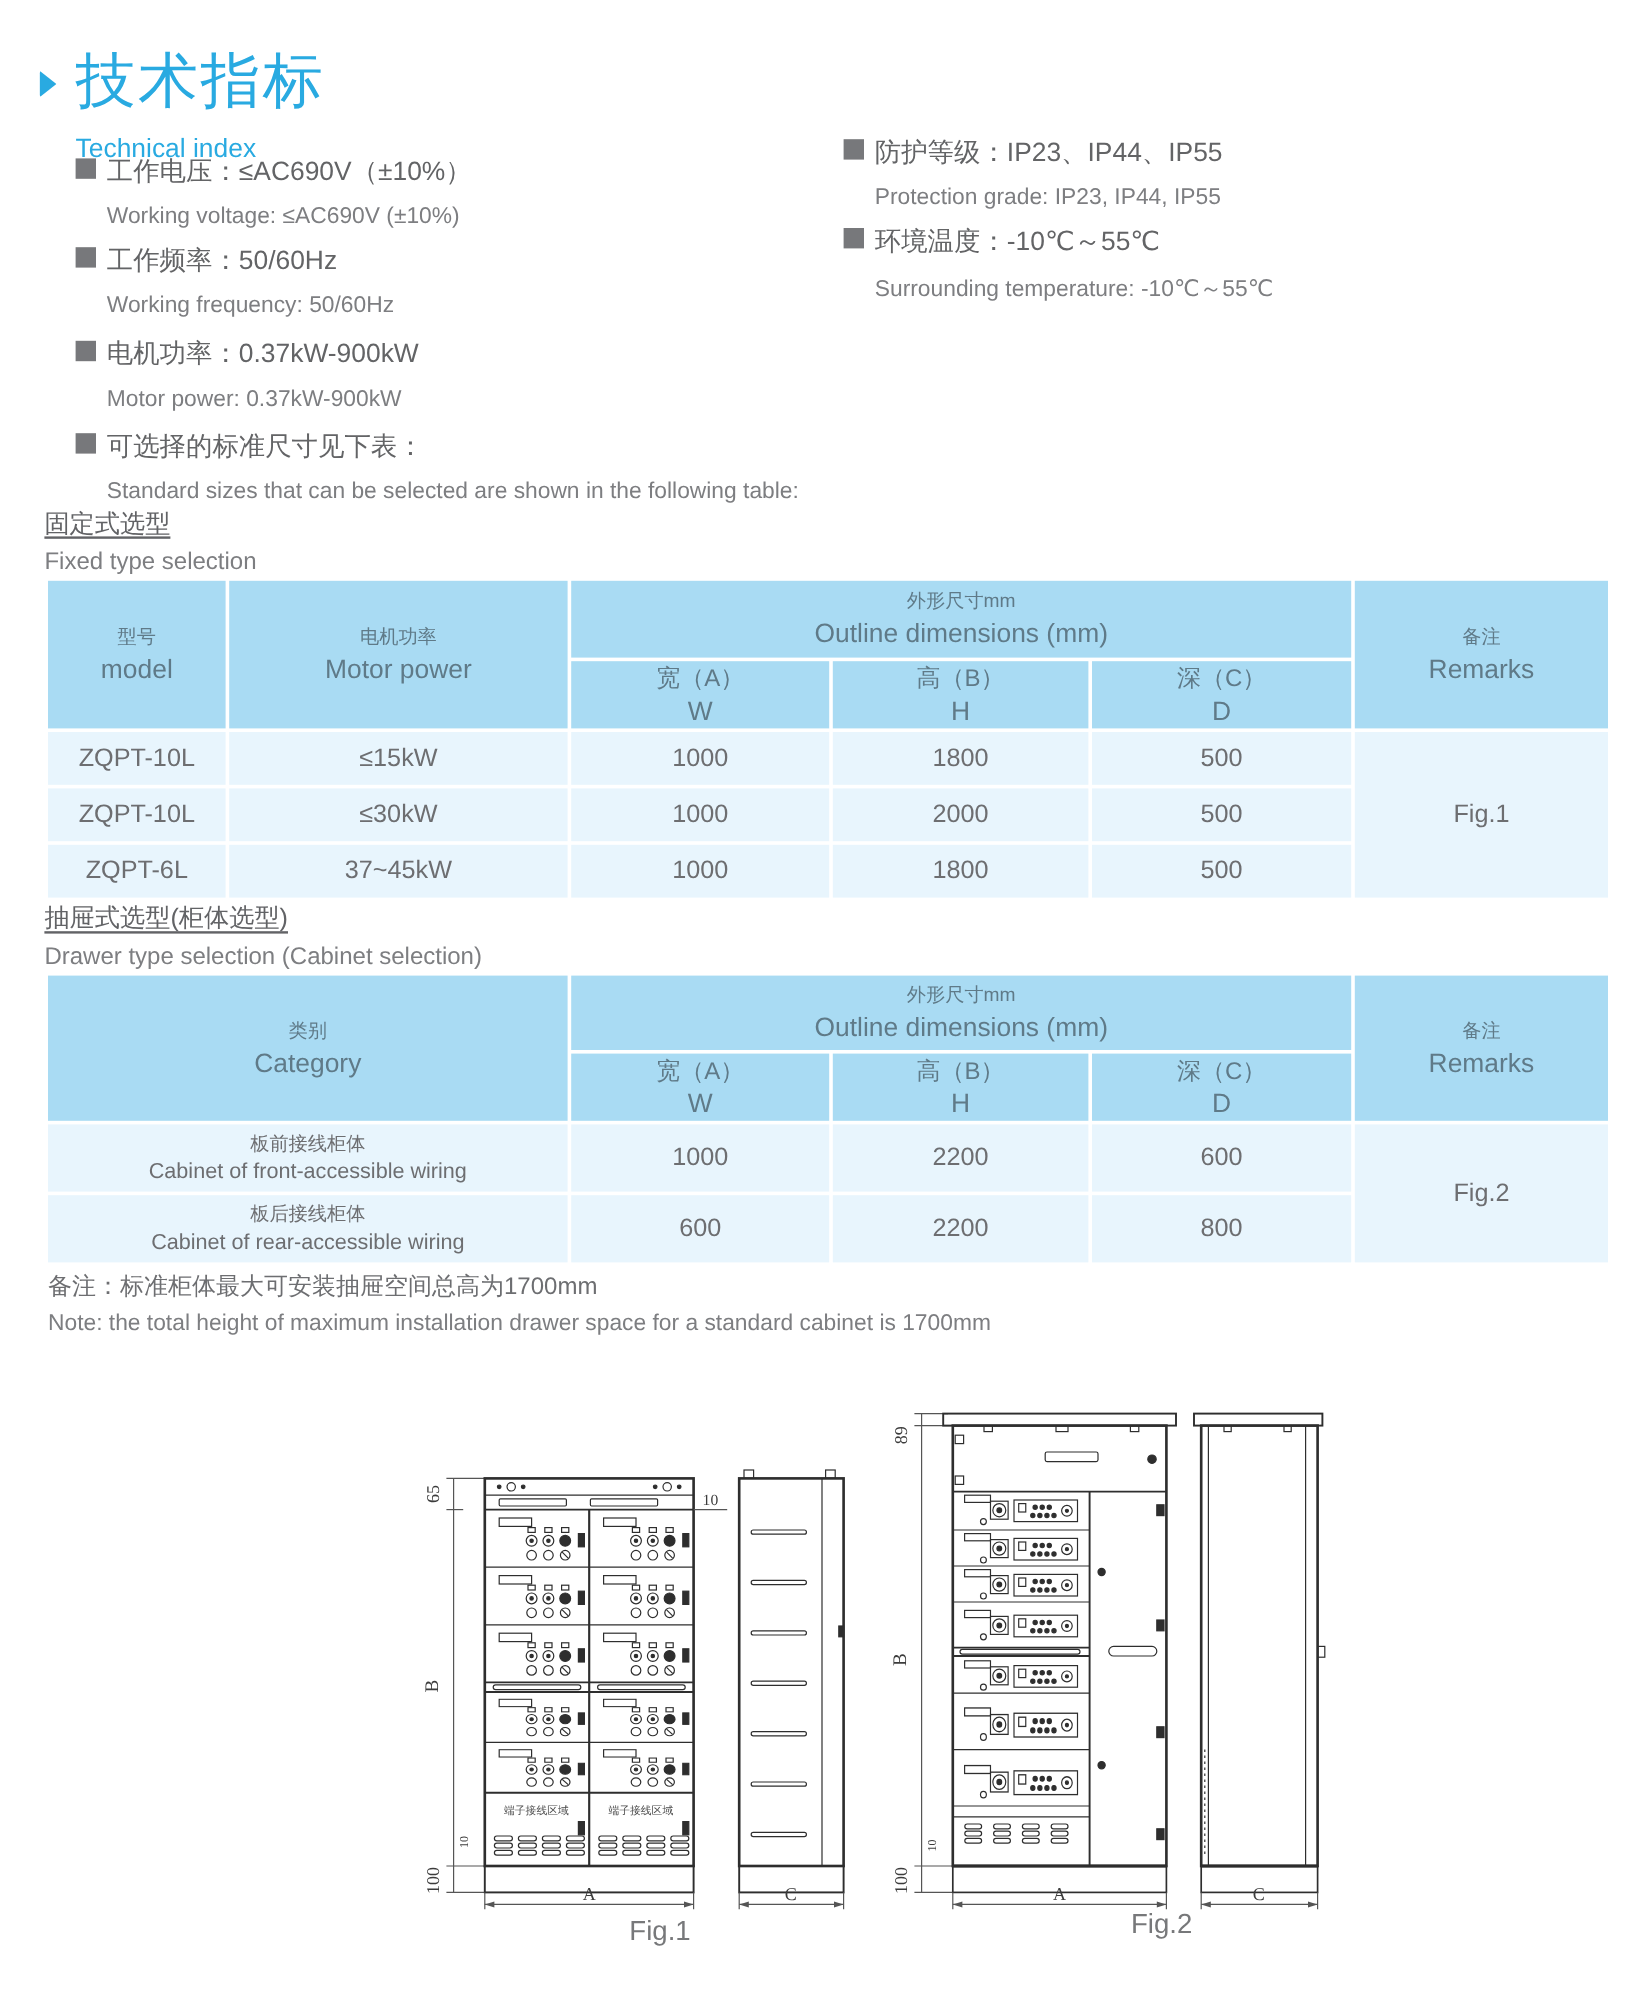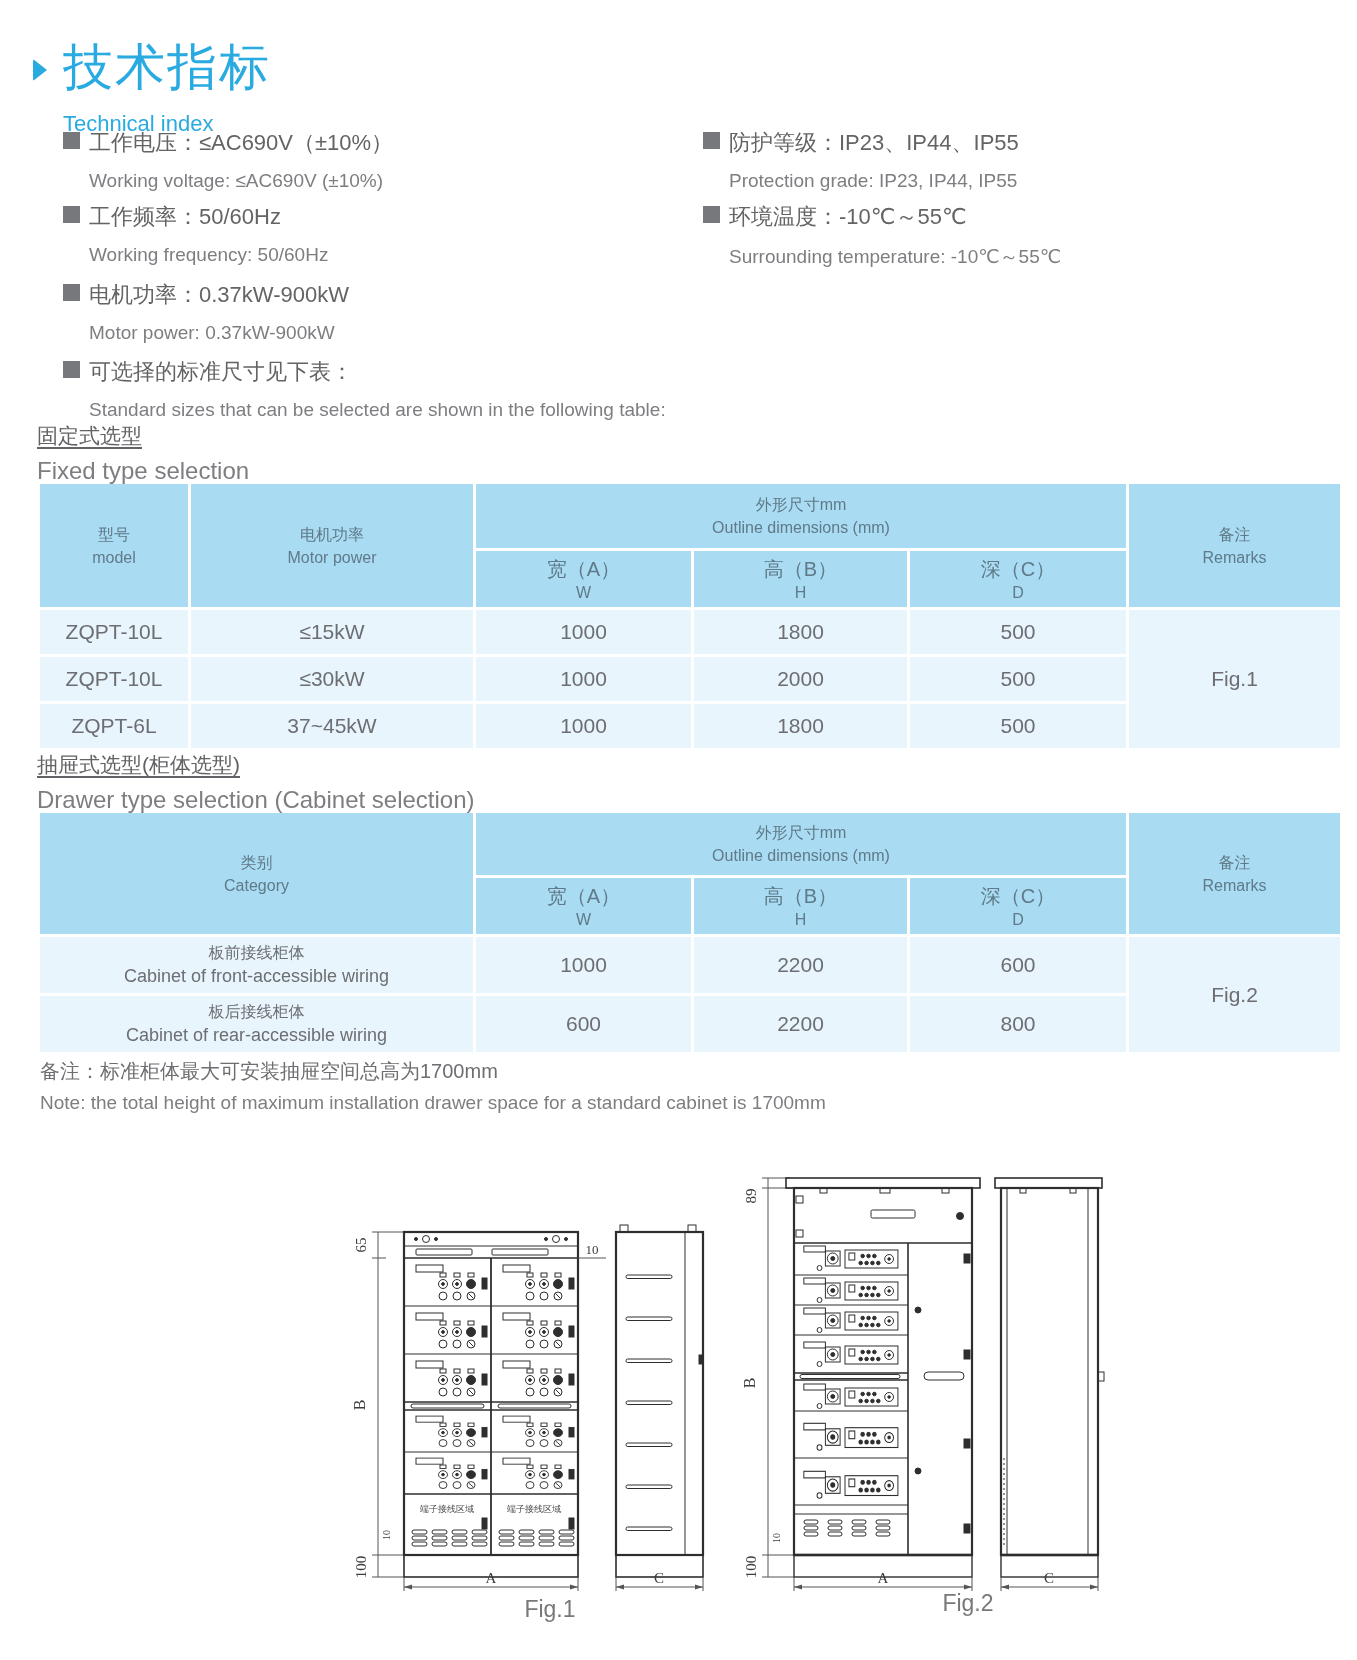--- a/index.html
+++ b/index.html
@@ -9,43 +9,43 @@
   
   .title-block{position:absolute;left:33px;top:34px;}
   .title-row{display:flex;align-items:center;}
   .arrow{width:0;height:0;border-left:14px solid #29aae1;border-top:11px solid transparent;
          border-bottom:11px solid transparent;border-radius:2px;margin-top:4px;}
   .title-zh{margin-left:16px;font-size:50px;color:#29aae1;letter-spacing:2px;font-weight:500;}
   .title-en{margin:10px 0 0 30px;font-size:22px;color:#29aae1;}
 
   
   .specs-left{position:absolute;left:63px;top:128px;width:615px;}
-  .specs-right{position:absolute;left:703px;top:128px;width:620px;}
+  .specs-right{position:absolute;left:703px;top:112px;width:620px;}
   .spec-item{height:74px;}
   .spec-zh{display:flex;align-items:flex-start;font-size:22px;color:#636466;}
   .sq{flex:0 0 auto;width:17px;height:17px;background:#77787b;margin:4px 9px 0 0;}
   .spec-en{margin:12px 0 0 26px;font-size:19px;color:#7d7e81;}
   .spec-item.tall{height:78px;}
   .spec-last{margin-top:3px;}
 
   
   .sec{position:absolute;left:37px;}
   .sec .zh{font-size:21px;color:#626366;text-decoration:underline;text-underline-offset:4px;}
-  .sec .en{margin-top:7px;font-size:24px;color:#7d7e81;}
+  .sec .en{margin-top:7px;font-size:20px;color:#7d7e81;}
   .sec1{top:422px;} .sec2{top:751px;}
 
   
   table.spec{position:absolute;left:37px;border-collapse:separate;border-spacing:3px;
              table-layout:fixed;width:1285px;}
   table.t1{top:481px;} table.t2{top:810px;}
   table.spec th,table.spec td{padding:0;text-align:center;vertical-align:middle;font-weight:normal;}
   .hd{background:#a9dbf3;color:#63767f;}
   .dt{background:#e8f5fd;color:#6d6e71;font-size:21px;}
   .hd .zh{display:block;font-size:16px;color:#5f7a88;}
-  .hd .en{display:block;font-size:16px;margin-top:3px;color:#5f7a88;}
+  .hd .en{display:block;font-size:22px;margin-top:3px;color:#5f7a88;}
   .hd.sub .zh{font-size:20px;} .hd.sub .en{margin-top:1px;}
   .dt .zh{display:block;font-size:16px;} .dt .en{display:block;font-size:18px;margin-top:2px;}
 
   
   .note{position:absolute;left:40px;top:1058px;}
   .note .zh{font-size:20px;color:#6d6e71;}
   .note .en{margin-top:7px;font-size:19px;color:#7d7e81;}
 
   
   .fig{position:absolute;}

